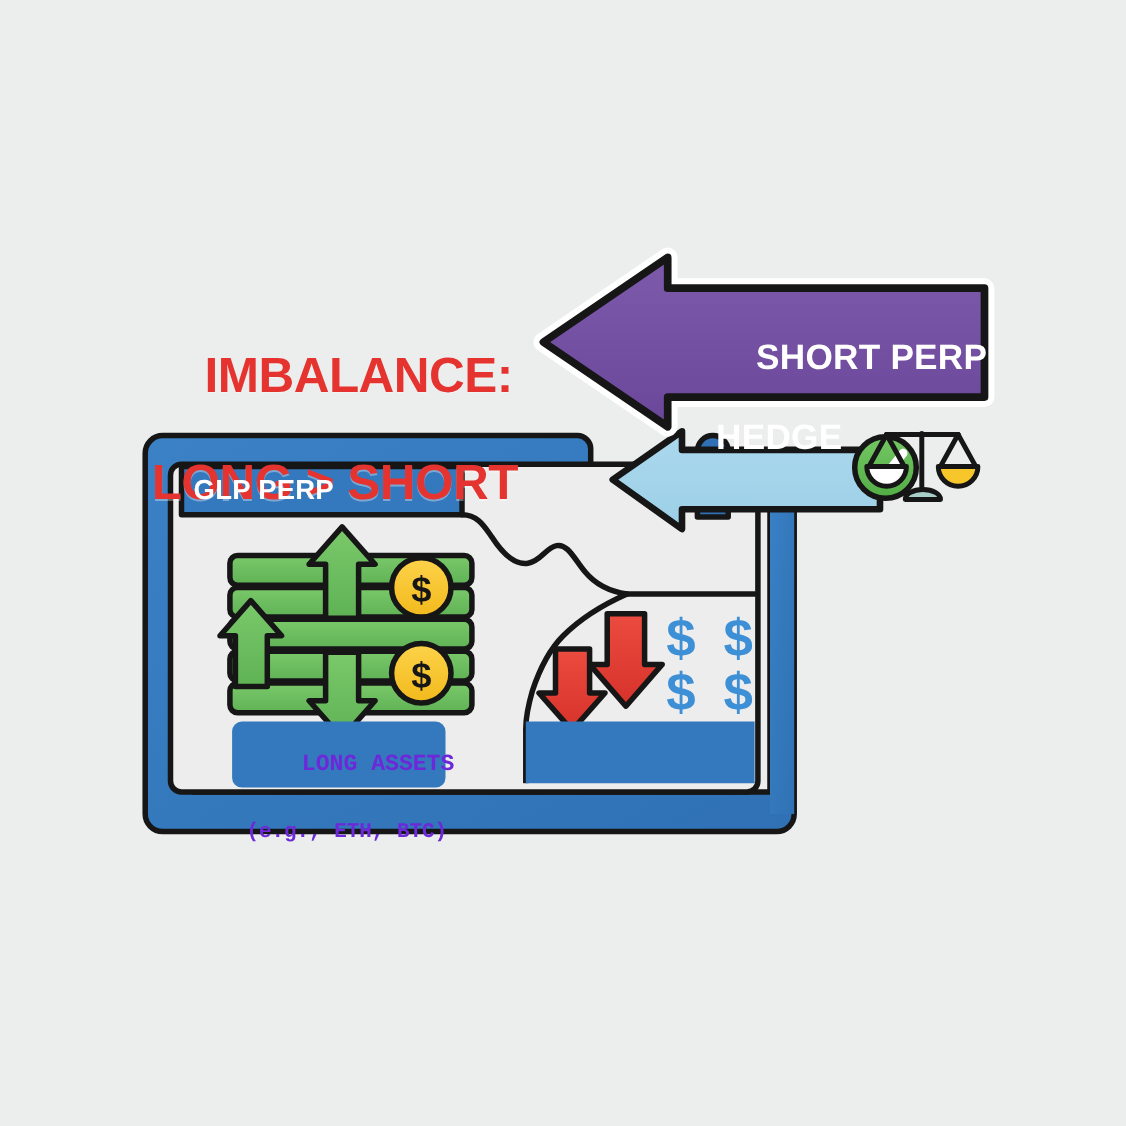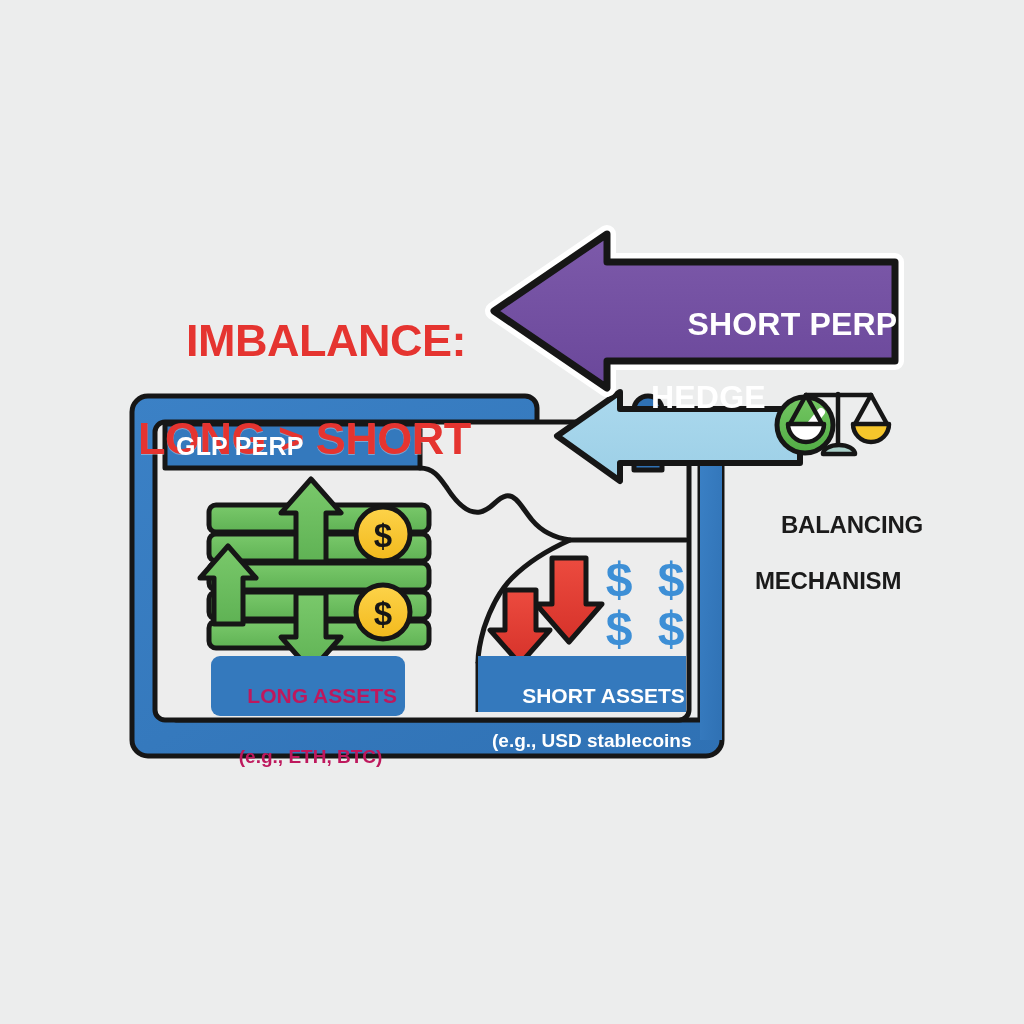--- a/index.html
+++ b/index.html
@@ -59,22 +59,22 @@
     top: 489px;
     font-size: 24px;
     color: #1b1b1b;
     letter-spacing: -0.2px;
   }
   #balancing-text .l2 { display:block; margin-top: 7px; }
   #long-label-text {
     left: 224px;
     top: 664px;
     font-size: 21px;
-    color: #be185d;
-    text-align: center;
+    color: #6d28d9;
+    font-family: Liberation Mono, monospace;
   }
   #long-label-text .sub {
     display: block;
     font-size: 19px;
     margin-top: 19px;
   }
   #short-label-text {
     left: 492px;
     top: 664px;
     font-size: 21px;
@@ -255,28 +255,20 @@
     <span class="l2">LONG &gt; SHORT</span>
   </div>
 
   <div class="txt" id="hedge-text">
     <span>SHORT PERP</span>
     <span class="l2">HEDGE</span>
   </div>
 
   <div class="txt" id="glp-pool-text">GLP PERP</div>
 
-  <div class="txt" id="balancing-text">
-    <span>BALANCING</span>
-    <span class="l2">MECHANISM</span>
-  </div>
 
   <div class="txt" id="long-label-text">
     <span>LONG ASSETS</span>
     <span class="sub">(e.g., ETH, BTC)</span>
   </div>
 
-  <div class="txt" id="short-label-text">
-    <span>SHORT ASSETS</span>
-    <span class="sub">(e.g., USD stablecoins</span>
-  </div>
 
 </div>
 
 </body></html>

